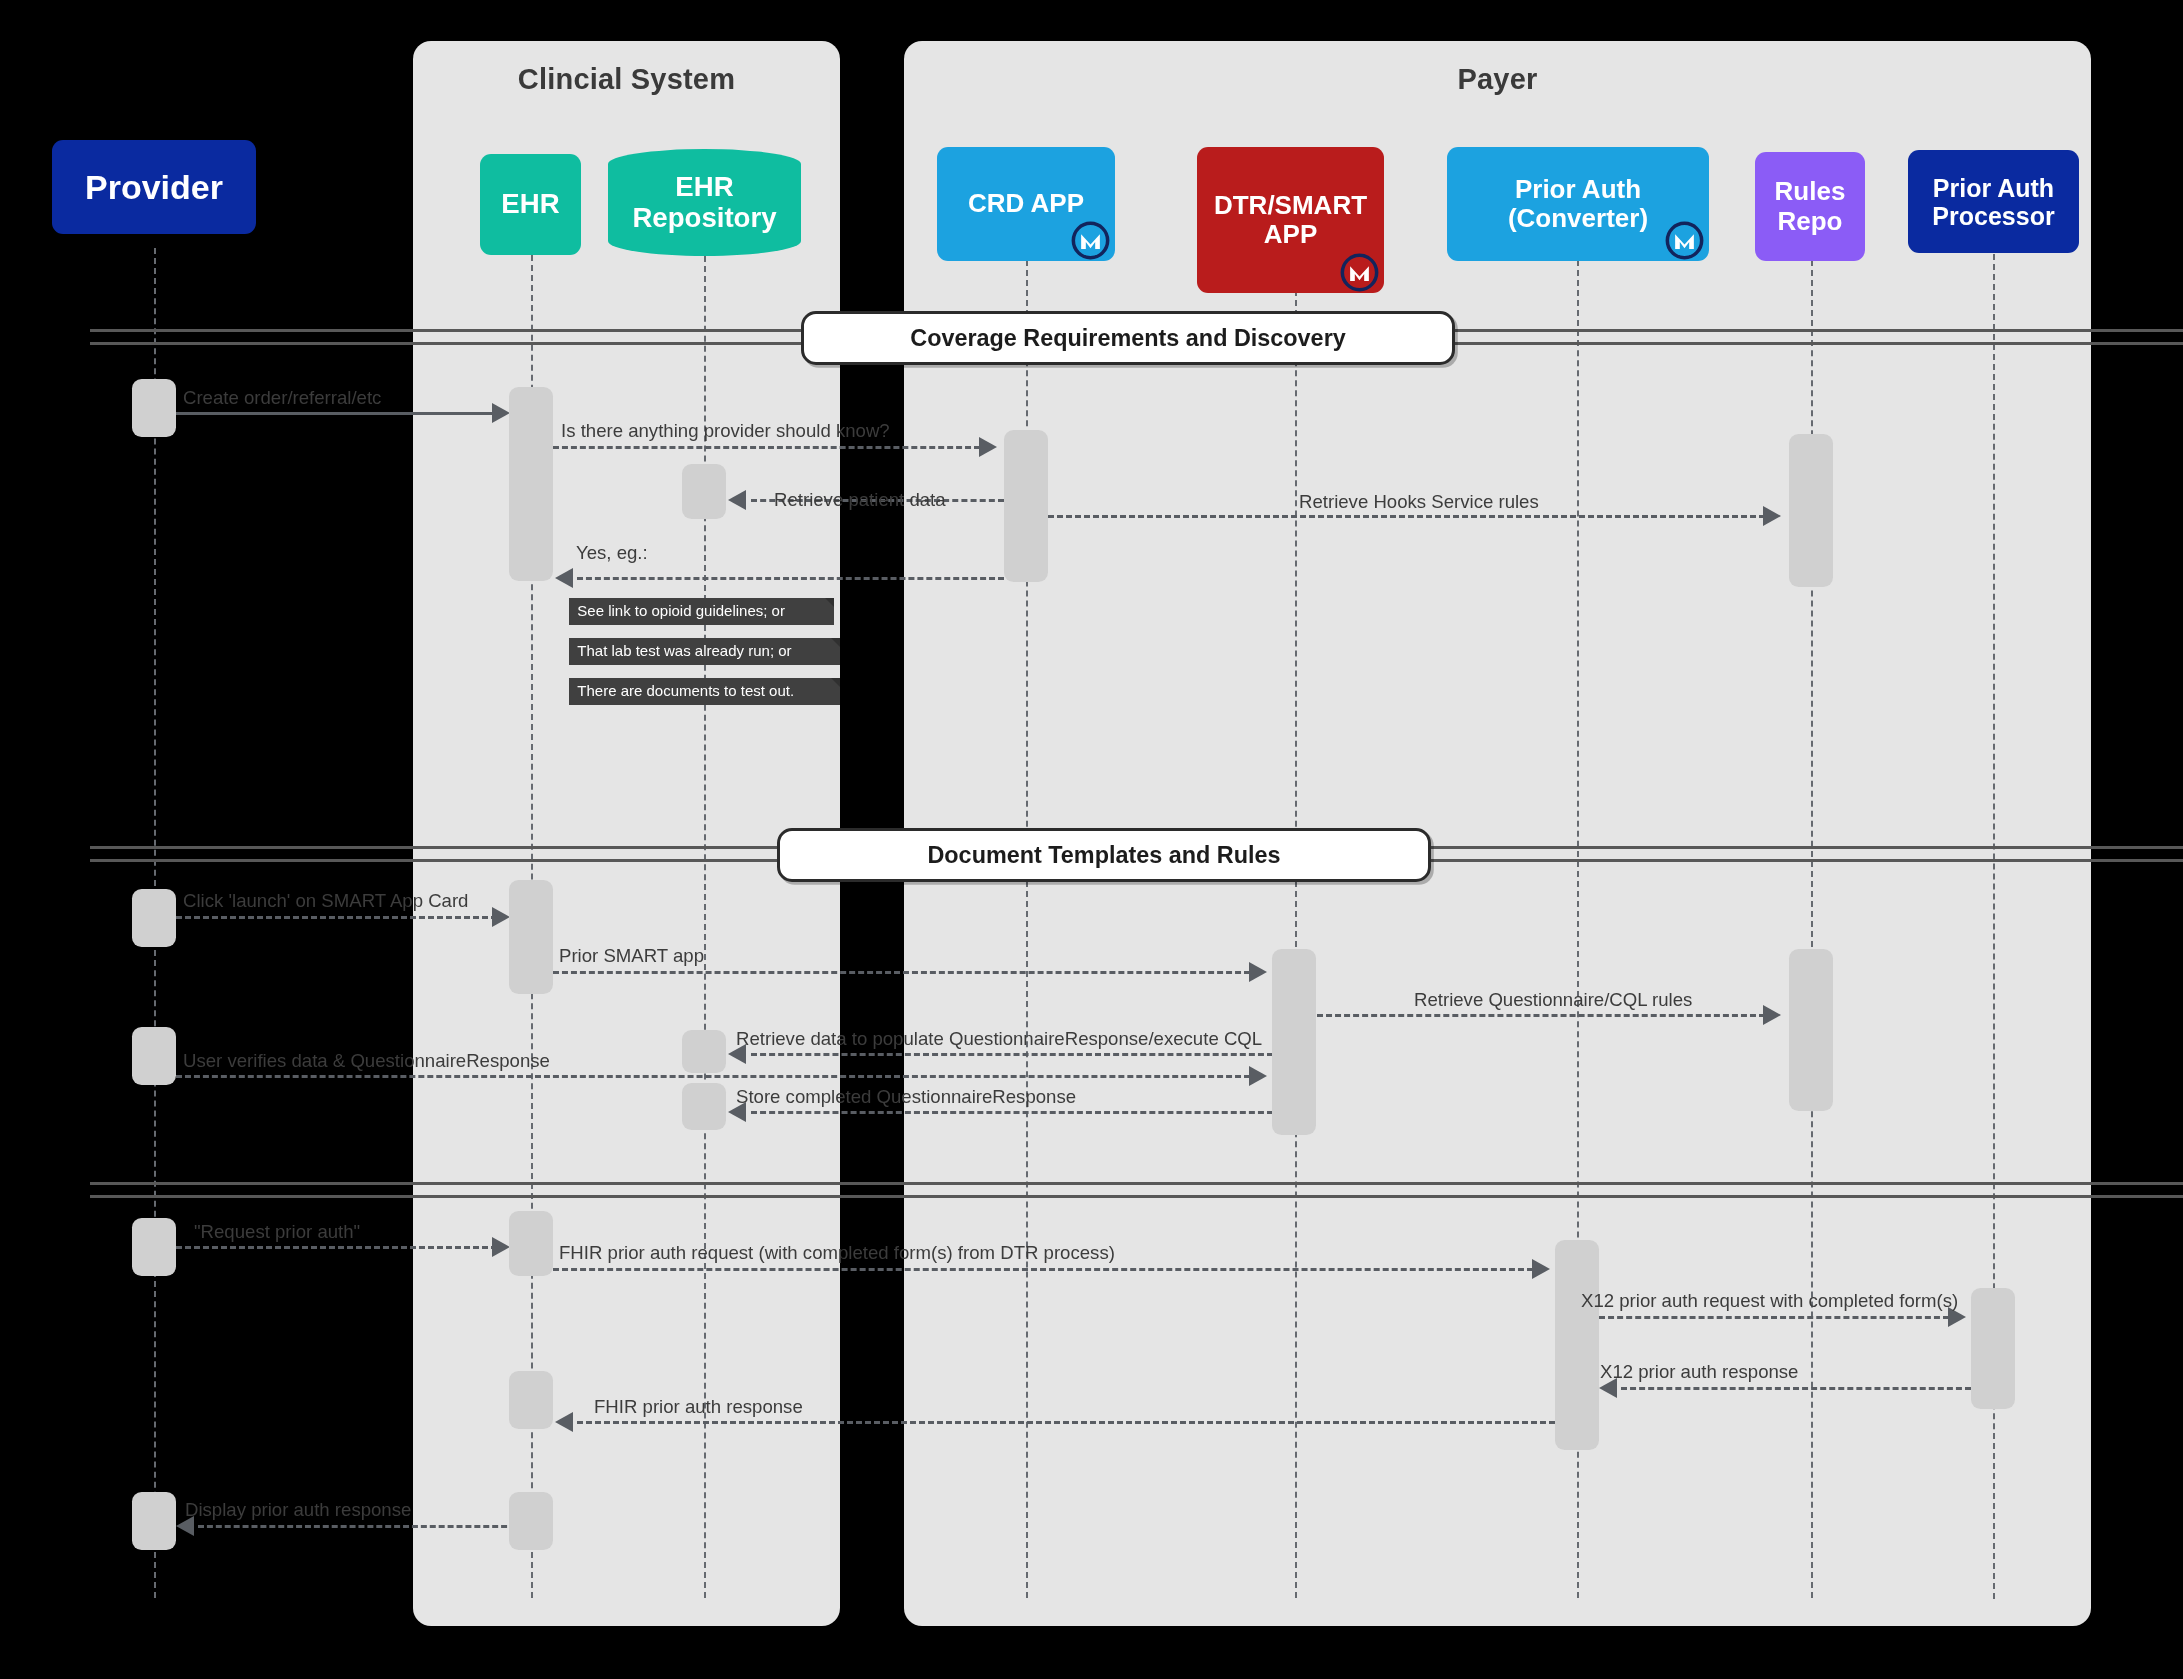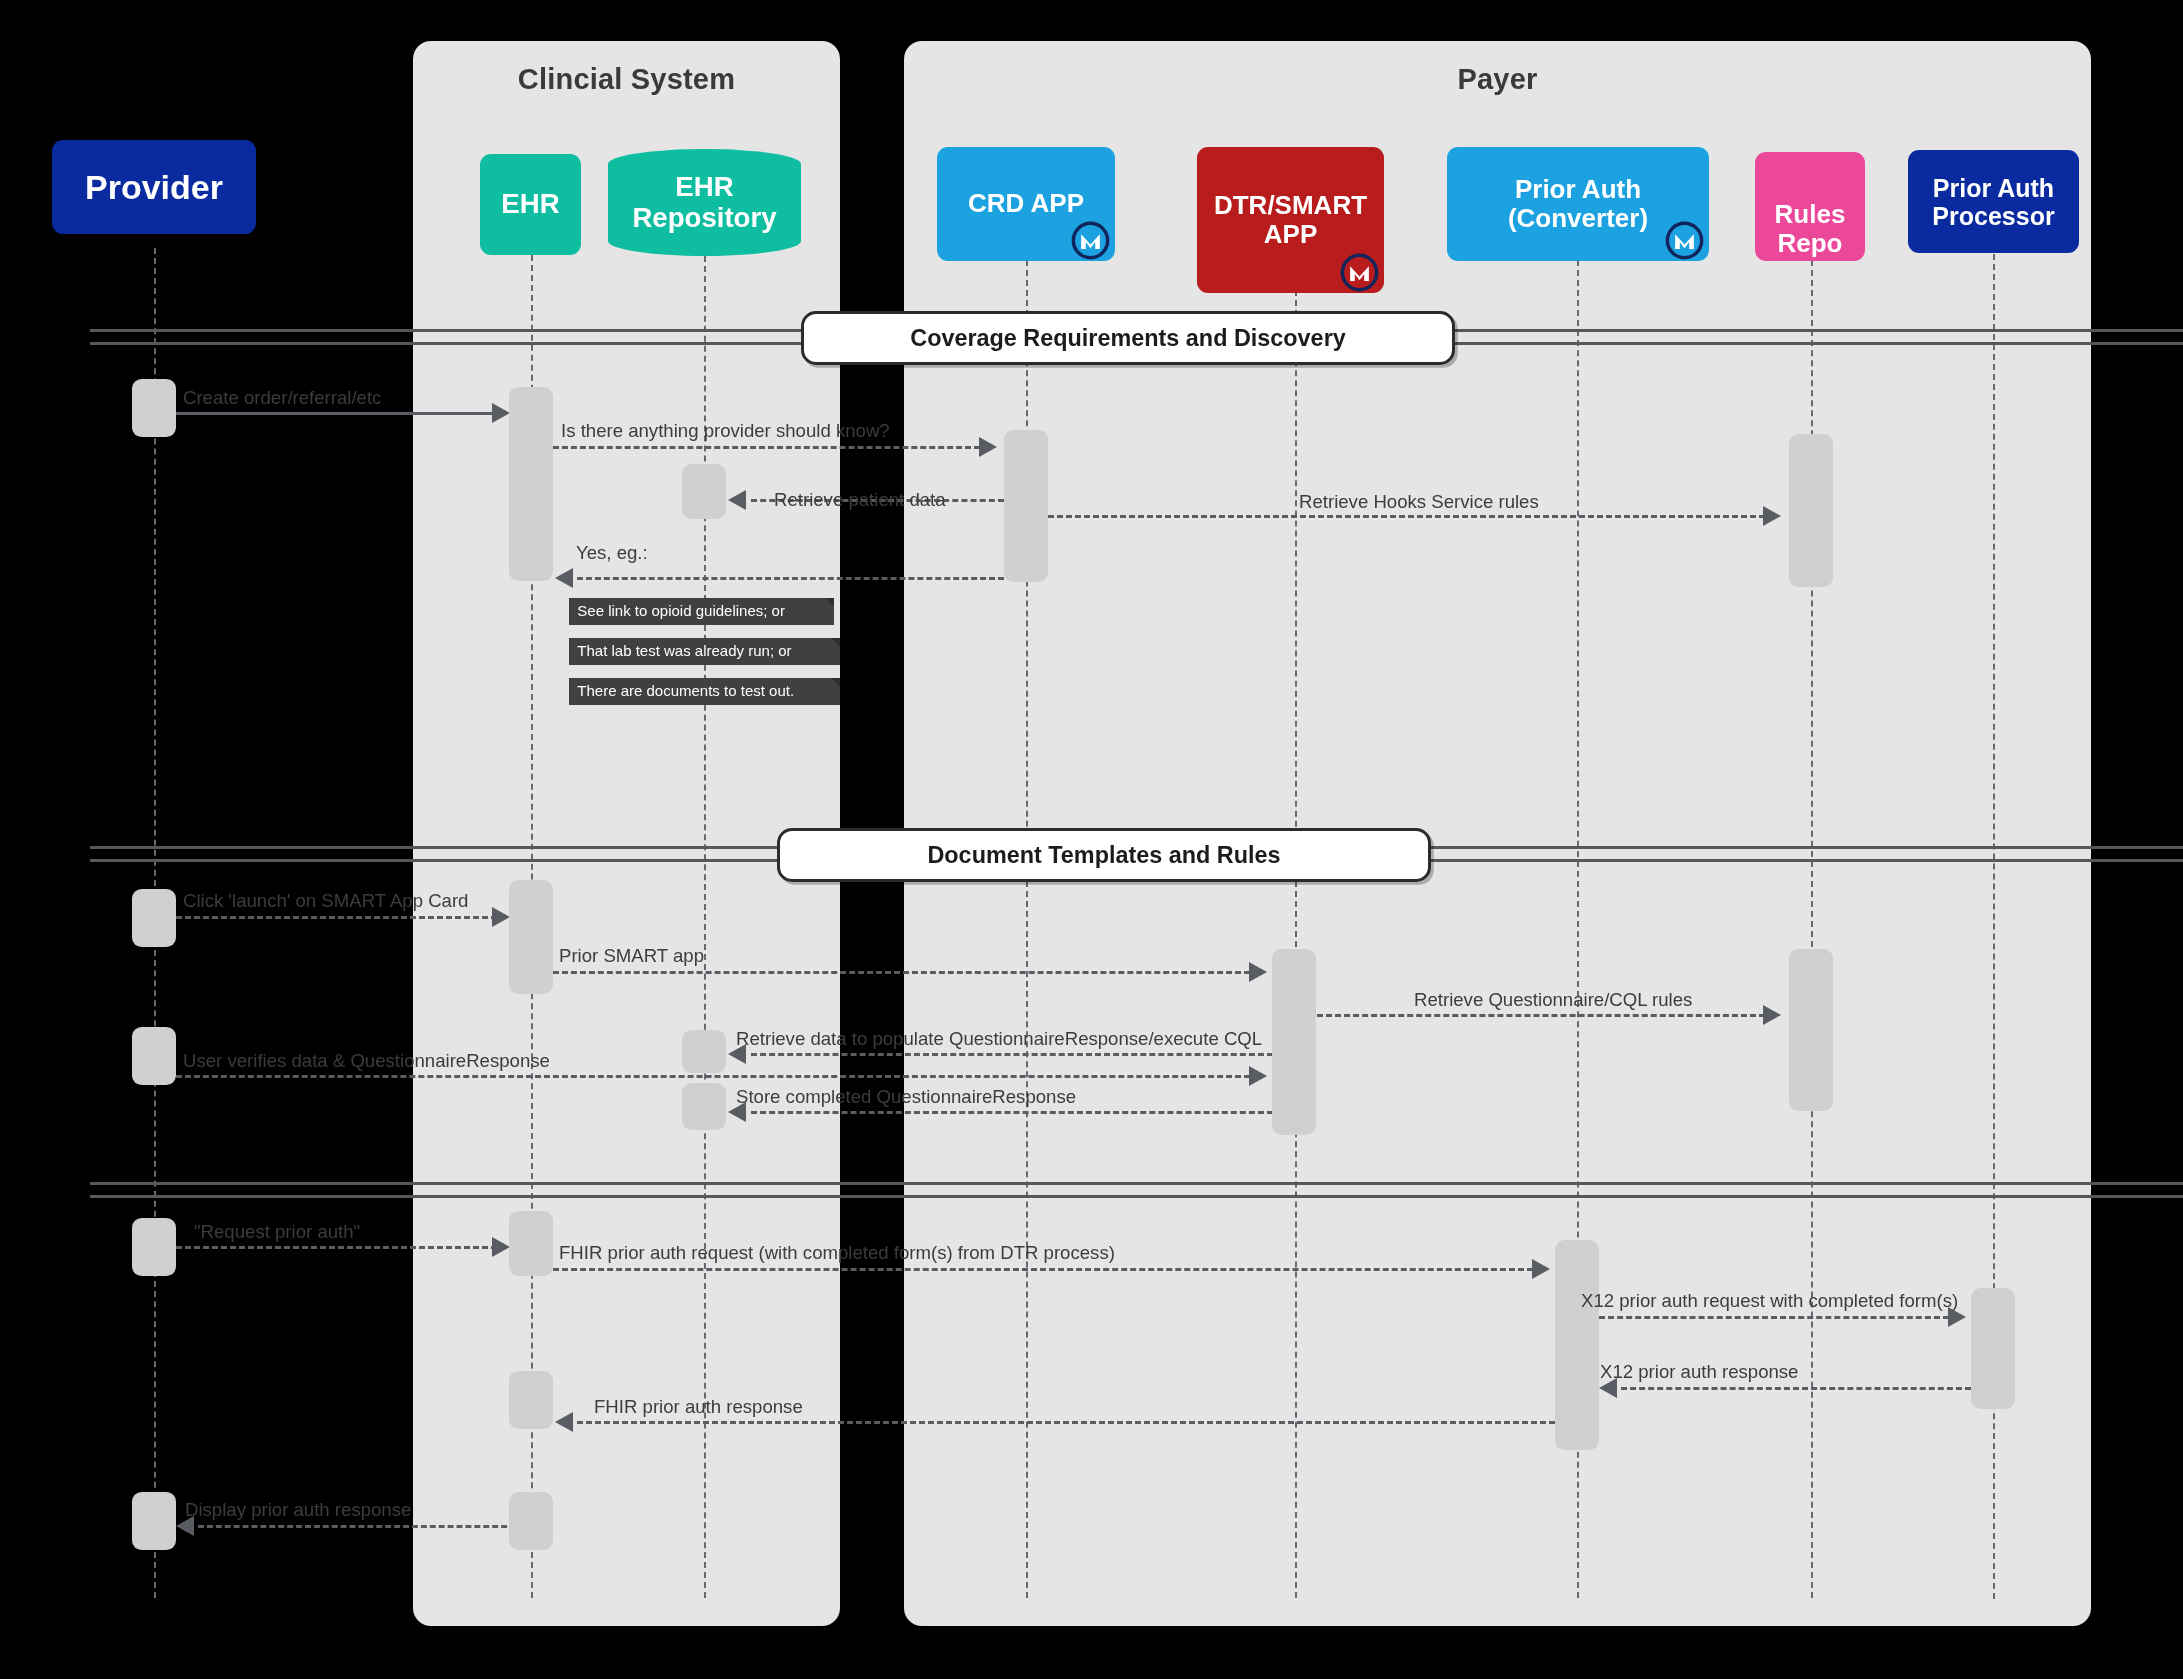--- a/index.html
+++ b/index.html
@@ -194,21 +194,21 @@
 
   <div class="participant" style="left:1447px; top:147px; width:262px; height:114px; background:#1ca2e0; font-size:26px; white-space:pre-line;">
     <span>Prior Auth
 (Converter)</span>
     <svg class="mulesoft" viewBox="0 0 100 100">
       <circle cx="50" cy="50" r="44" fill="none" stroke="#12245c" stroke-width="9"></circle>
       <path d="M26 72 L26 34 L50 60 L74 34 L74 72 L62 72 L62 54 L50 70 L38 54 L38 72 Z" fill="#ffffff"></path>
     </svg>
   </div>
 
-  <div class="participant" style="left:1755px; top:152px; width:110px; height:109px; background:#ec4899; font-size:26px; white-space:pre-line;align-items:flex-end;">
+  <div class="participant" style="left:1755px; top:152px; width:110px; height:109px; background:#8b5cf6; font-size:26px; white-space:pre-line;">
     <span>Rules
 Repo</span>
   </div>
 
   <div class="participant" style="left:1908px; top:150px; width:171px; height:103px; background:#0a2aa0; font-size:25px; white-space:pre-line;">
     <span>Prior Auth
 Processor</span>
   </div>
 
   <div class="sep-line" style="top:329px;"></div>

